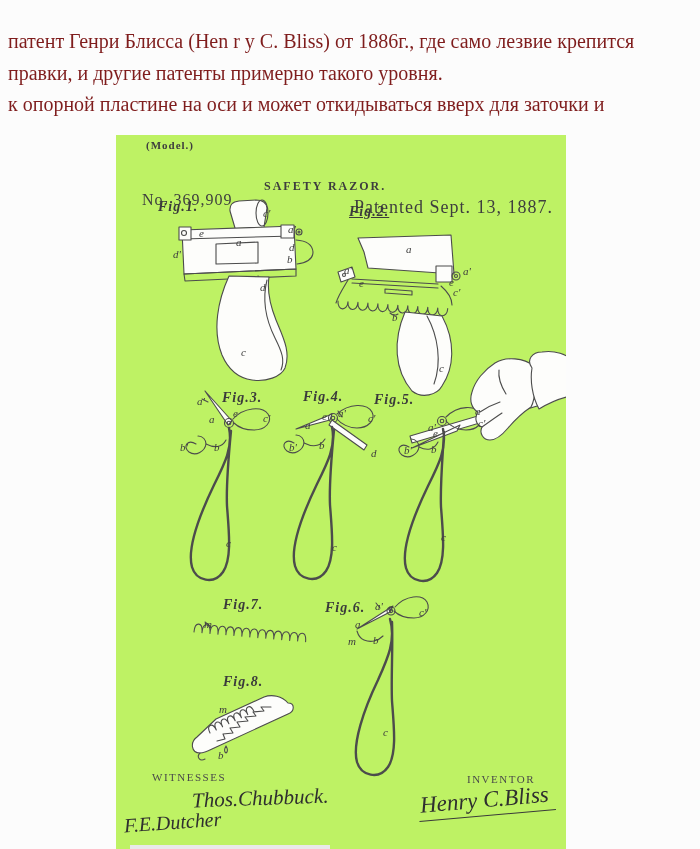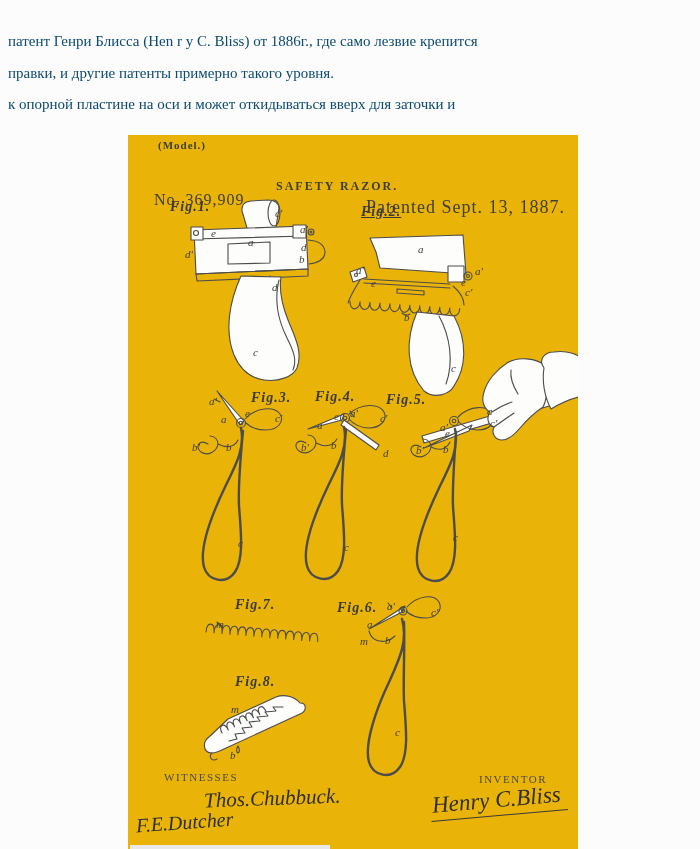--- a/index.html
+++ b/index.html
@@ -4,39 +4,39 @@
 <style>
   html,body{margin:0;padding:0;}
   body{
     width:700px;height:849px;position:relative;overflow:hidden;
     background:#fcfcfc;
     font-family:"Liberation Serif",serif;
   }
   
   .doc-text{
     position:absolute;left:8px;top:26px;width:688px;
-    font-size:15px;line-height:31.5px;color:#0c4a6e;
+    font-size:20px;line-height:31.5px;color:#7f1d1d;
   }
   
   .patent{
-    position:absolute;left:128px;top:135px;width:450px;height:714px;
-    background:#eab308;
+    position:absolute;left:116px;top:135px;width:450px;height:714px;
+    background:#bef264;
   }
   .ptext{position:absolute;color:#3e3e3e;font-family:"Liberation Serif",serif;white-space:nowrap;}
   .p-model{left:30px;top:4px;font-size:11px;font-weight:bold;letter-spacing:1px;}
   .p-name{left:148px;top:21px;width:150px;text-align:center;font-size:16px;font-weight:bold;letter-spacing:3px;}
   .p-title{left:148px;top:44px;width:140px;text-align:left;font-size:12px;font-weight:bold;letter-spacing:2px;}
   .p-number{left:26px;top:56px;font-size:16px;letter-spacing:1px;}
   .p-date{left:238px;top:62px;font-size:18px;letter-spacing:1px;}
   .figlabel{
     position:absolute;font-family:"Liberation Serif",serif;font-style:italic;font-weight:bold;
     font-size:14px;color:#3b3b3b;letter-spacing:1px;white-space:nowrap;
   }
   .f1{left:42px;top:64px;} .f2{left:233px;top:69px;text-decoration:underline;}
-  .f3{left:106px;top:255px;margin-left:17px;} .f4{left:187px;top:254px;} .f5{left:258px;top:257px;}
+  .f3{left:106px;top:255px;} .f4{left:187px;top:254px;} .f5{left:258px;top:257px;}
   .f6{left:209px;top:465px;} .f7{left:107px;top:462px;font-style:italic;} .f8{left:107px;top:539px;}
   .caption{
     position:absolute;font-family:Liberation Serif, serif;font-size:11px;
     letter-spacing:1.5px;color:#4a4a4a;
   }
   .cap-witnesses{left:36px;top:636px;}
   .cap-inventor{left:351px;top:638px;}
   .sig{
     position:absolute;font-family:"Liberation Serif",serif;font-style:italic;color:#2f2f2f;
     white-space:nowrap;

